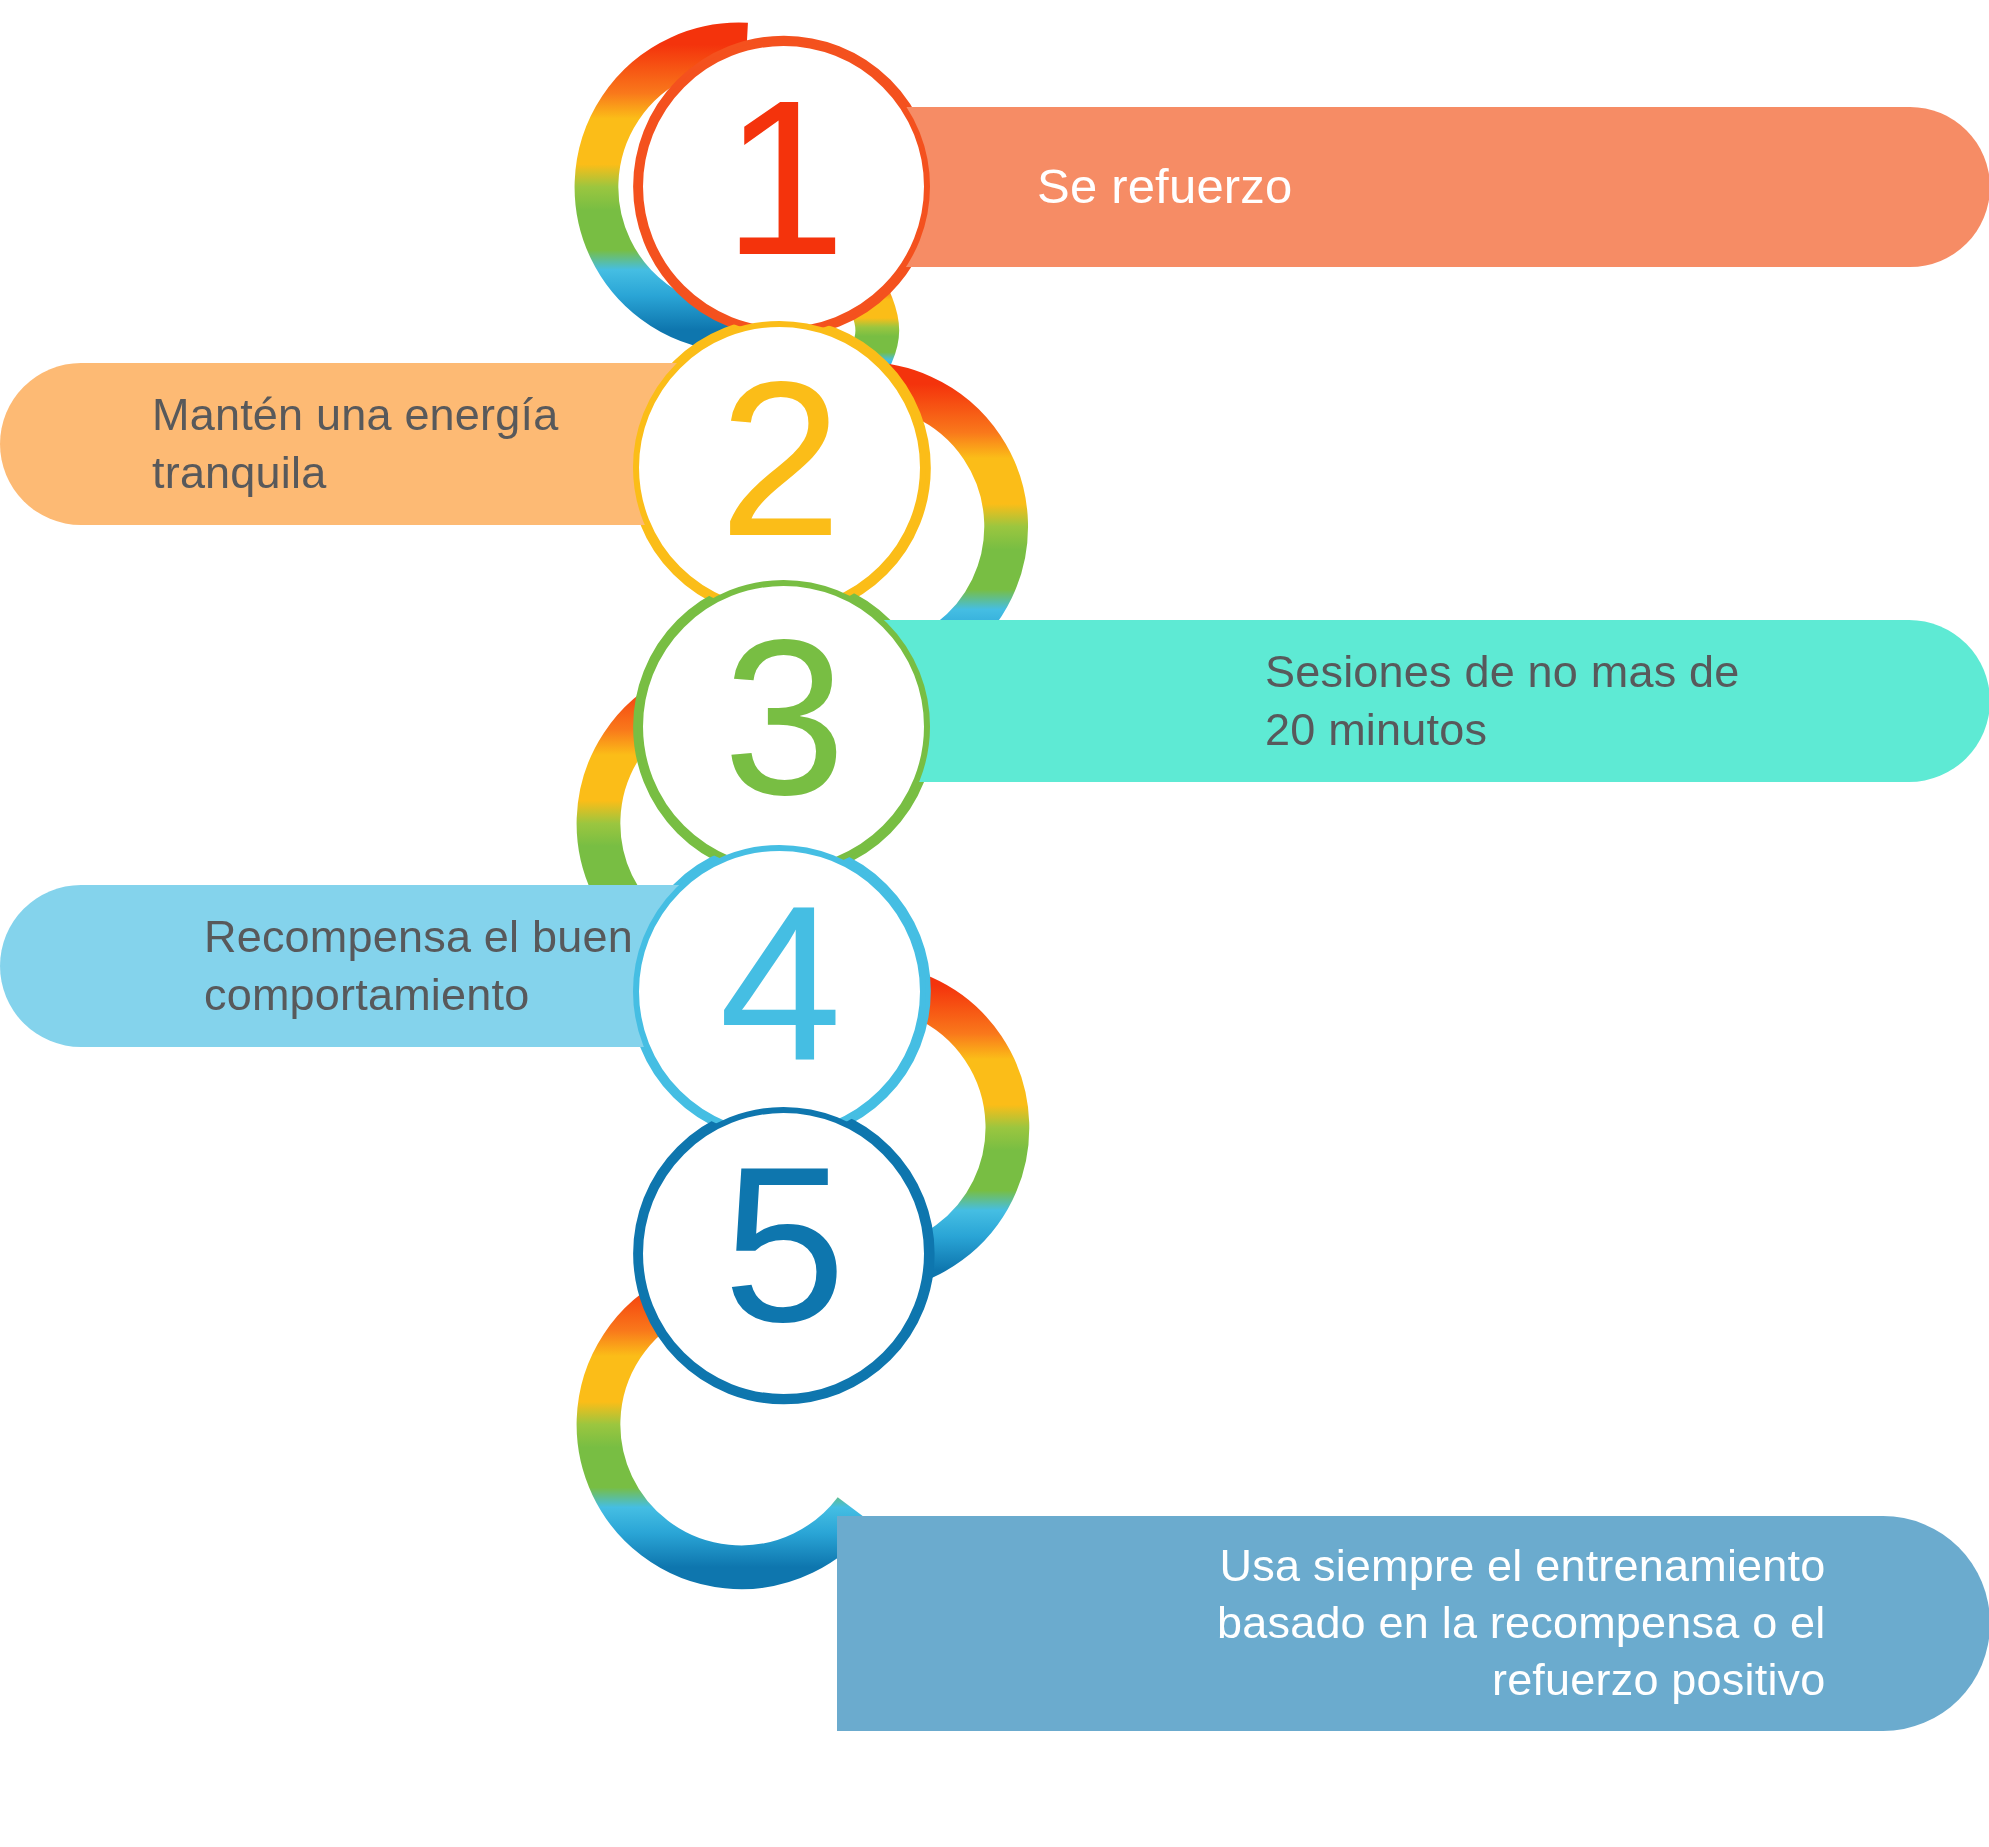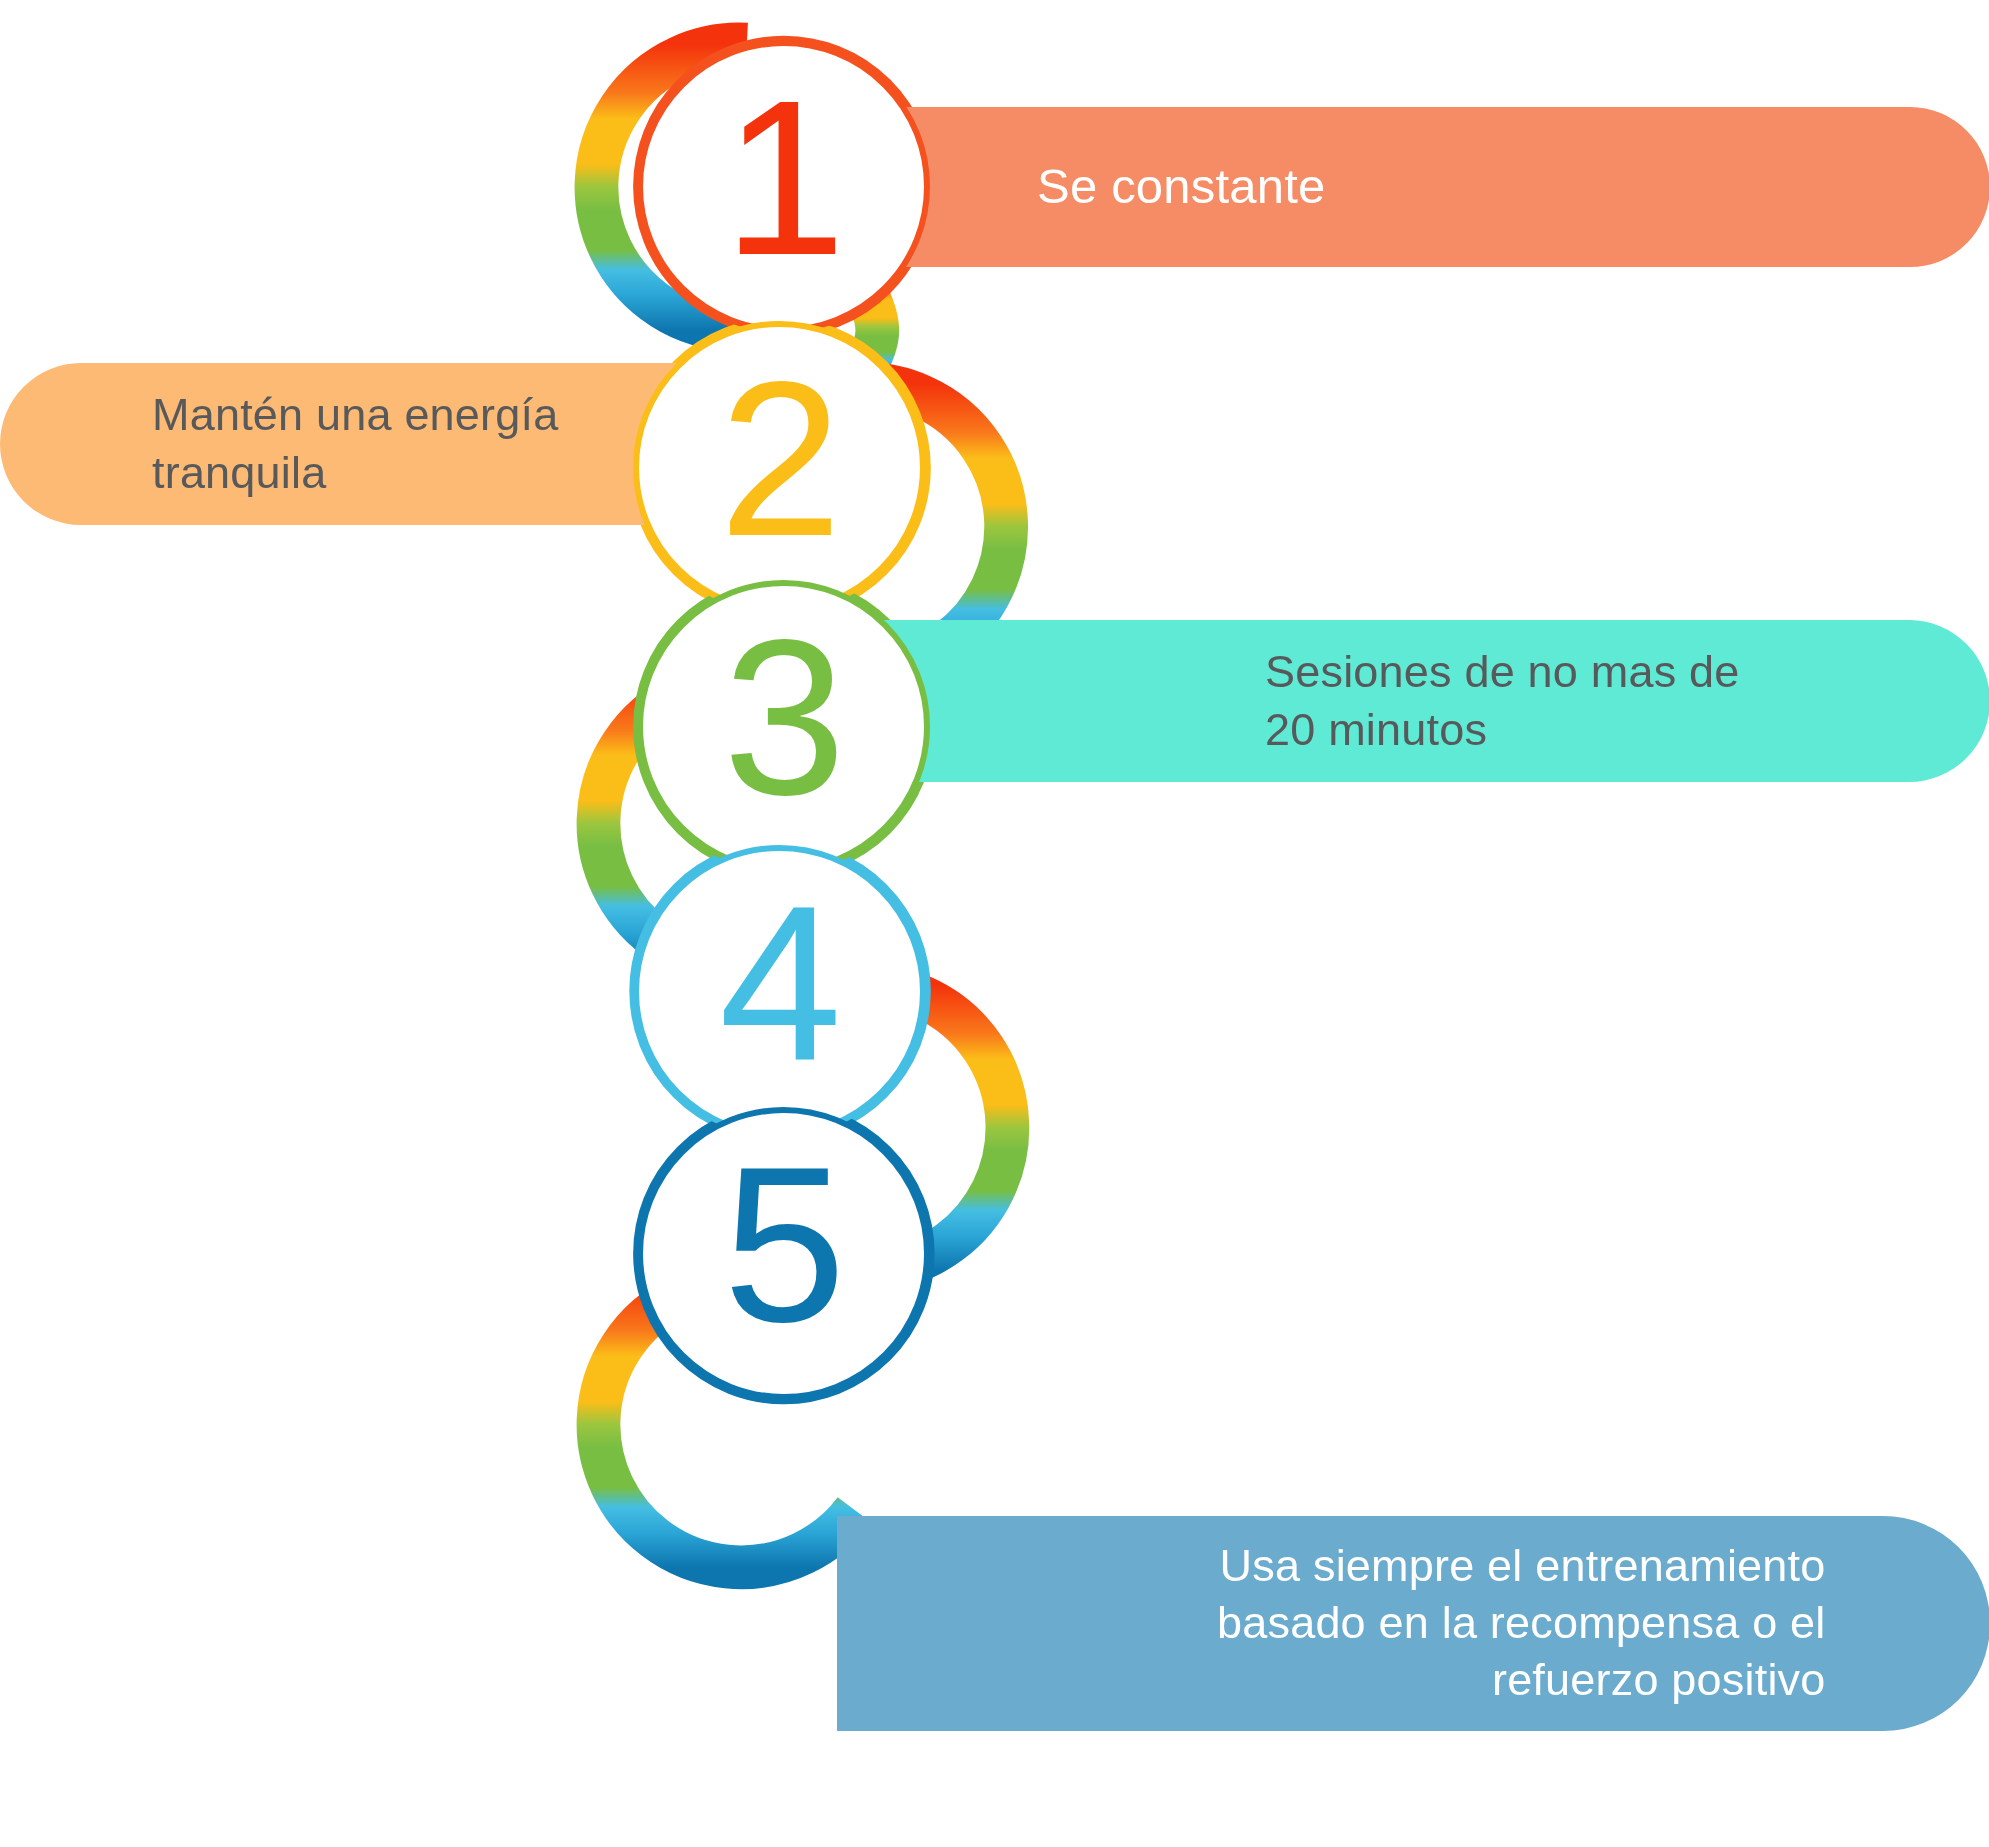--- a/index.html
+++ b/index.html
@@ -171,33 +171,37 @@
     <g fill="none" stroke-width="9">
       <circle cx="824" cy="196" r="154" stroke="#F4511E"></circle>
       <circle cx="820" cy="492" r="154" stroke="#FBBD18"></circle>
       <circle cx="824" cy="764" r="154" stroke="#78BE43"></circle>
       <circle cx="820" cy="1042" r="154" stroke="#45BEE3"></circle>
       <circle cx="824" cy="1318" r="154" stroke="#0E76AE"></circle>
     </g>
   </svg>
 
   <div class="pill right" id="pill-1">
-    <span class="pill-text">Se constante</span>
+    <span class="pill-text">Se refuerzo</span>
   </div>
 
   <div class="pill left" id="pill-2">
     <span class="pill-text">Mantén una energía
 tranquila</span>
   </div>
 
   <div class="pill right" id="pill-3">
     <span class="pill-text">Sesiones de no mas de
 20 minutos</span>
   </div>
 
+  <div class="pill left" id="pill-4">
+    <span class="pill-text">Recompensa el buen
+comportamiento</span>
+  </div>
 
   <div class="pill right" id="pill-5">
     <span class="pill-text">Usa siempre el entrenamiento
 basado en la recompensa o el
 refuerzo positivo</span>
   </div>
 
   <div class="node" id="node-1">
     <span class="node-num">1</span>
   </div>

